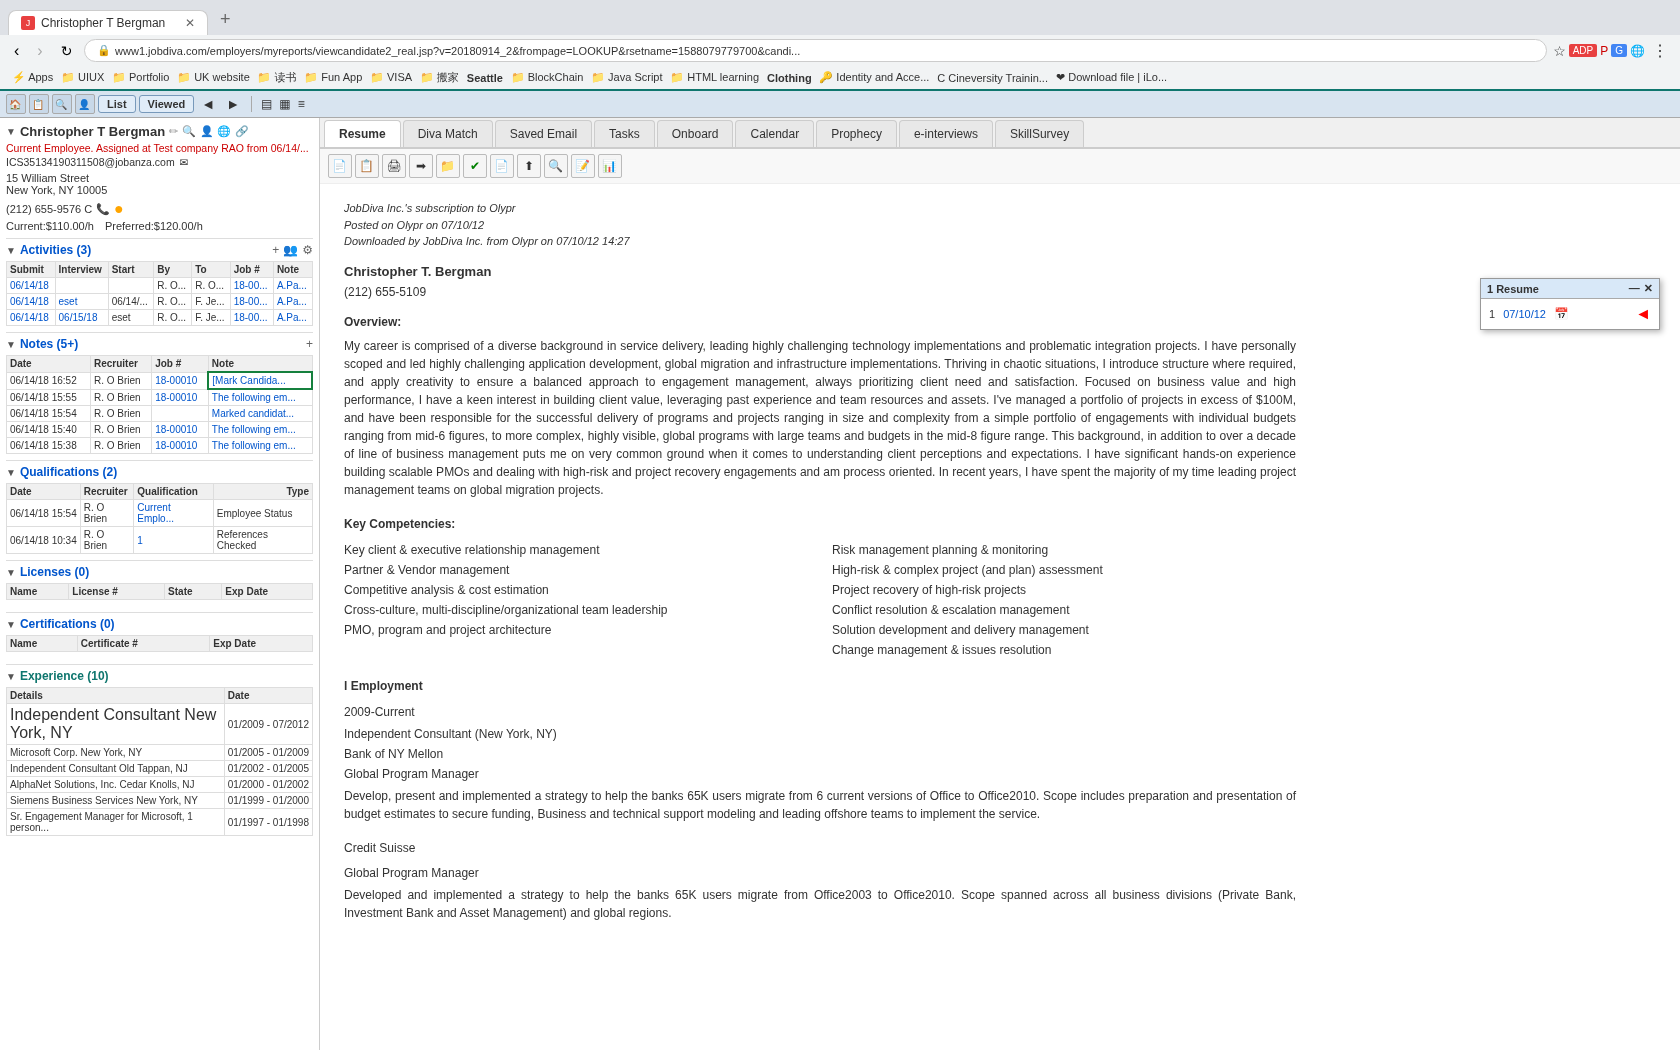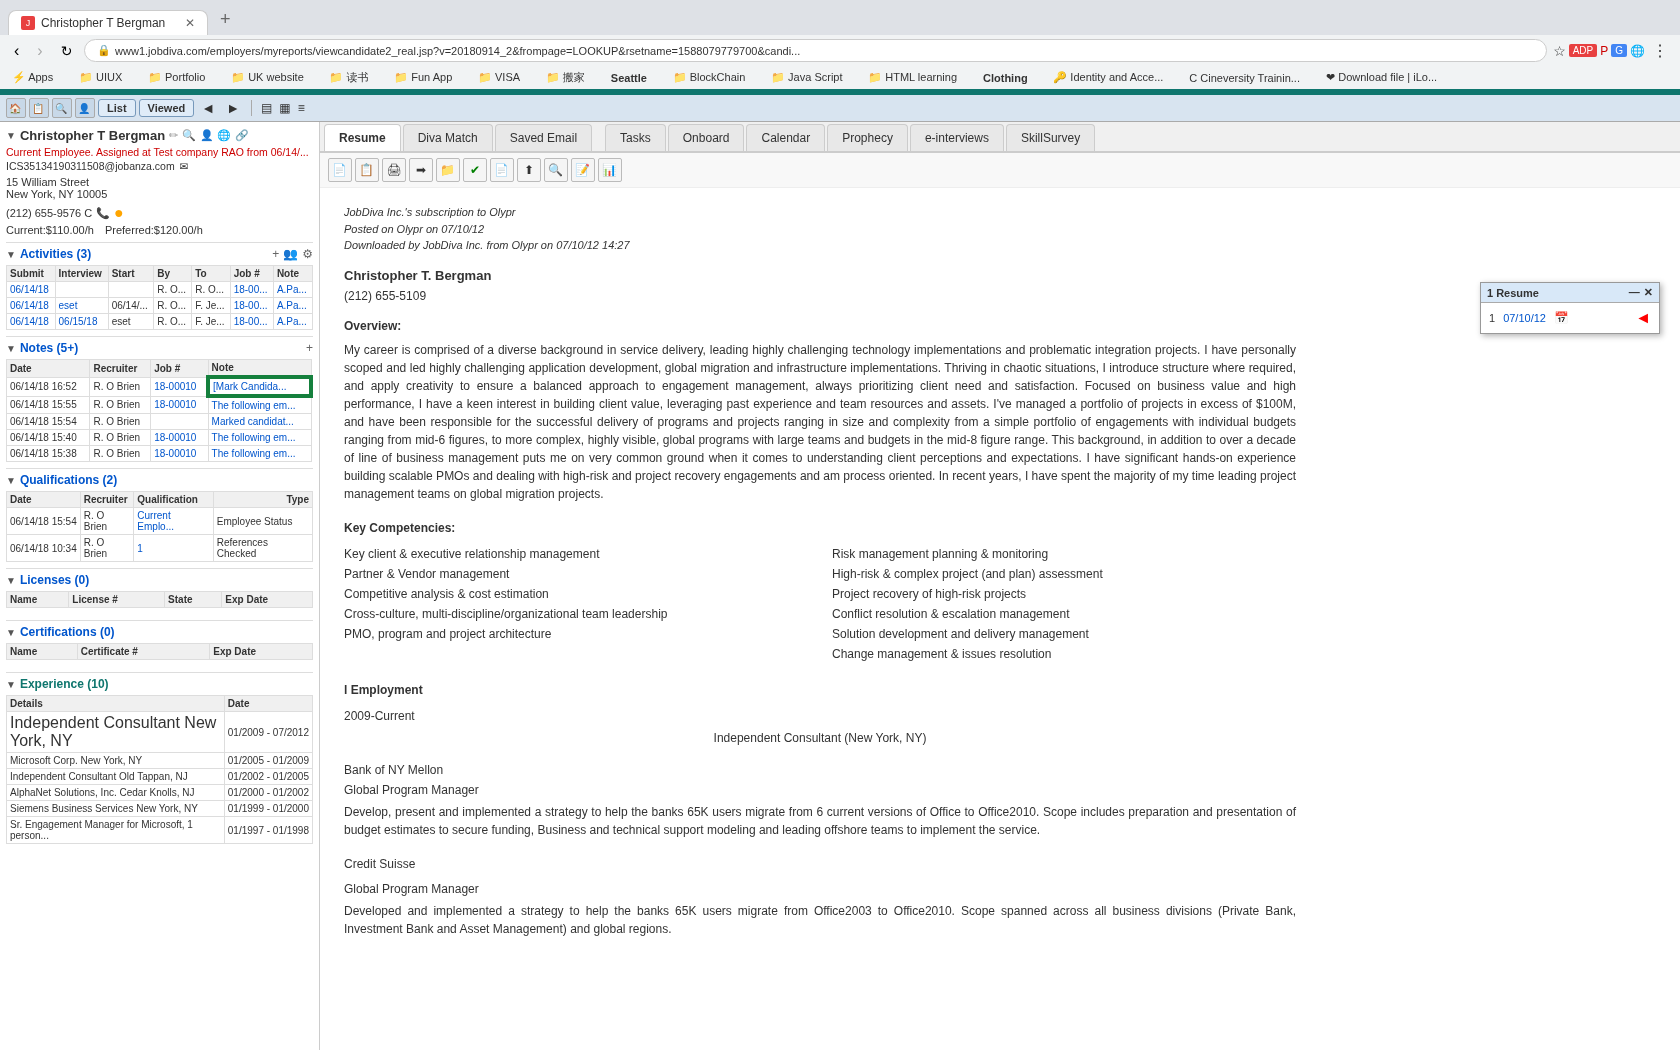--- a/index.html
+++ b/index.html
@@ -30,21 +30,21 @@
     <div style="display:flex; gap:3px; align-items:center;">
       <span style="font-size:14px; cursor:pointer;">☆</span>
       <span style="font-size:12px; cursor:pointer; background:#e84040; color:white; padding:1px 4px; border-radius:2px; font-size:10px;">ADP</span>
       <span style="font-size:12px; cursor:pointer; color:#cc0000;">P</span>
       <span style="font-size:12px; cursor:pointer; background:#4285f4; color:white; padding:1px 4px; border-radius:2px; font-size:10px;">G</span>
       <span style="font-size:12px; cursor:pointer;">🌐</span>
       <span style="font-size:16px; cursor:pointer; padding:2px 4px;">⋮</span>
     </div>
   </div>
 
-  <div style="background:#f1f3f4; padding:2px 8px; display:flex; gap:18px; align-items:center; font-size:11px; border-bottom:6px solid #0f766e; overflow:hidden;">
+  <div style="background:#f1f3f4; padding:2px 8px; display:flex; gap:0; align-items:center; font-size:11px; border-bottom:2px solid #0f766e; overflow:hidden;">
     <span style="cursor:pointer; padding:2px 4px; white-space:nowrap;">⚡ Apps</span>
     <span style="cursor:pointer; padding:2px 4px; white-space:nowrap;">📁 UIUX</span>
     <span style="cursor:pointer; padding:2px 4px; white-space:nowrap;">📁 Portfolio</span>
     <span style="cursor:pointer; padding:2px 4px; white-space:nowrap;">📁 UK website</span>
     <span style="cursor:pointer; padding:2px 4px; white-space:nowrap;">📁 读书</span>
     <span style="cursor:pointer; padding:2px 4px; white-space:nowrap;">📁 Fun App</span>
     <span style="cursor:pointer; padding:2px 4px; white-space:nowrap;">📁 VISA</span>
     <span style="cursor:pointer; padding:2px 4px; white-space:nowrap;">📁 搬家</span>
     <span style="cursor:pointer; padding:2px 4px; white-space:nowrap; font-weight:bold;">Seattle</span>
     <span style="cursor:pointer; padding:2px 4px; white-space:nowrap;">📁 BlockChain</span>
@@ -171,21 +171,21 @@
               <th style="background:#f0f0f0; padding:2px 3px; border:1px solid #ddd; text-align:left;">Recruiter</th>
               <th style="background:#f0f0f0; padding:2px 3px; border:1px solid #ddd; text-align:left;">Job #</th>
               <th style="background:#f0f0f0; padding:2px 3px; border:1px solid #ddd; text-align:left;">Note</th>
             </tr>
           </thead>
           <tbody id="notes-body">
           <tr>
       <td style="padding:2px 3px; border:1px solid #ddd; font-size:10px; white-space:nowrap;">06/14/18 16:52</td>
       <td style="padding:2px 3px; border:1px solid #ddd; font-size:10px;">R. O Brien</td>
       <td style="padding:2px 3px; border:1px solid #ddd; font-size:10px; color:#0055cc; cursor:pointer;">18-00010</td>
-      <td style="padding:2px 3px; border:4px solid #15803d; font-size:10px; color:#0055cc; cursor:pointer;">[Mark Candida...</td>
+      <td style="padding:2px 3px; border:2px solid #15803d; font-size:10px; color:#0055cc; cursor:pointer;">[Mark Candida...</td>
     </tr>
               <tr>
       <td style="padding:2px 3px; border:1px solid #ddd; font-size:10px; white-space:nowrap;">06/14/18 15:55</td>
       <td style="padding:2px 3px; border:1px solid #ddd; font-size:10px;">R. O Brien</td>
       <td style="padding:2px 3px; border:1px solid #ddd; font-size:10px; color:#0055cc; cursor:pointer;">18-00010</td>
       <td style="padding:2px 3px; border:1px solid #ddd; font-size:10px; color:#0055cc; cursor:pointer;">The following em...</td>
     </tr>
               <tr>
       <td style="padding:2px 3px; border:1px solid #ddd; font-size:10px; white-space:nowrap;">06/14/18 15:54</td>
       <td style="padding:2px 3px; border:1px solid #ddd; font-size:10px;">R. O Brien</td>
@@ -323,21 +323,21 @@
         </table>
       </div>
 
     </div>
 
     <div style="flex:1; overflow-y:auto; background:#fff; position:relative;">
 
       <div style="display:flex; border-bottom:2px solid #ccc; background:#f0f0f0; padding-top:2px; padding-left:4px;">
         <div style="padding:6px 14px; cursor:pointer; font-size:12px; border:1px solid #ccc; border-bottom:none; background:white; margin-right:2px; border-radius:4px 4px 0 0; font-weight:bold;">Resume</div>
         <div style="padding:6px 14px; cursor:pointer; font-size:12px; border:1px solid #ccc; border-bottom:none; background:#e8e8e8; margin-right:2px; border-radius:4px 4px 0 0;">Diva Match</div>
-        <div style="padding:6px 14px; cursor:pointer; font-size:12px; border:1px solid #ccc; border-bottom:none; background:#e8e8e8; margin-right:13px; border-radius:4px 4px 0 0;">Saved Email</div>
+        <div style="padding:6px 14px; cursor:pointer; font-size:12px; border:1px solid #ccc; border-bottom:none; background:#e8e8e8; margin-right:2px; border-radius:4px 4px 0 0;">Saved Email</div>
         <div style="padding:6px 14px; cursor:pointer; font-size:12px; border:1px solid #ccc; border-bottom:none; background:#e8e8e8; margin-right:2px; border-radius:4px 4px 0 0;">Tasks</div>
         <div style="padding:6px 14px; cursor:pointer; font-size:12px; border:1px solid #ccc; border-bottom:none; background:#e8e8e8; margin-right:2px; border-radius:4px 4px 0 0;">Onboard</div>
         <div style="padding:6px 14px; cursor:pointer; font-size:12px; border:1px solid #ccc; border-bottom:none; background:#e8e8e8; margin-right:2px; border-radius:4px 4px 0 0;">Calendar</div>
         <div style="padding:6px 14px; cursor:pointer; font-size:12px; border:1px solid #ccc; border-bottom:none; background:#e8e8e8; margin-right:2px; border-radius:4px 4px 0 0;">Prophecy</div>
         <div style="padding:6px 14px; cursor:pointer; font-size:12px; border:1px solid #ccc; border-bottom:none; background:#e8e8e8; margin-right:2px; border-radius:4px 4px 0 0;">e-interviews</div>
         <div style="padding:6px 14px; cursor:pointer; font-size:12px; border:1px solid #ccc; border-bottom:none; background:#e8e8e8; margin-right:2px; border-radius:4px 4px 0 0;">SkillSurvey</div>
       </div>
 
       <div style="display:flex; gap:3px; padding:5px 8px; border-bottom:1px solid #eee; background:#f8f8f8; flex-wrap:wrap; align-items:center;">
         <span style="width:24px; height:24px; border:1px solid #bbb; border-radius:2px; background:#f5f5f5; cursor:pointer; display:inline-flex; align-items:center; justify-content:center; font-size:12px;">📄</span>
@@ -381,21 +381,21 @@
               <div style="margin-bottom: 2px;">High-risk &amp; complex project (and plan) assessment</div>
               <div style="margin-bottom: 2px;">Project recovery of high-risk projects</div>
               <div style="margin-bottom: 2px;">Conflict resolution &amp; escalation management</div>
               <div style="margin-bottom: 2px;">Solution development and delivery management</div>
               <div style="margin-bottom: 2px;">Change management &amp; issues resolution</div>
             </div>
           </div>
 
         <div style="font-weight:bold; margin-bottom:8px; margin-top:8px;">l Employment</div>
         <div style="margin-bottom:4px;">2009-Current</div>
-        <div style="margin-bottom:14px;text-align:center;">Independent Consultant (New York, NY)</div>
+        <div style="margin-bottom:2px;">Independent Consultant (New York, NY)</div>
         <div style="margin-bottom:2px;">Bank of NY Mellon</div>
         <div style="margin-bottom:4px;">Global Program Manager</div>
         <div style="margin-bottom:16px; text-align:justify;">Develop, present and implemented a strategy to help the banks 65K users migrate from 6 current versions of Office to Office2010. Scope includes preparation and presentation of budget estimates to secure funding, Business and technical support modeling and leading offshore teams to implement the service.</div>
 
         <div style="margin-bottom:7px;">Credit Suisse</div>
         <div style="margin-bottom:4px;">Global Program Manager</div>
         <div style="text-align:justify;">Developed and implemented a strategy to help the banks 65K users migrate from Office2003 to Office2010. Scope spanned across all business divisions (Private Bank, Investment Bank and Asset Management) and global regions.</div>
       </div>
 
       <div style="position:absolute; right:20px; top:160px; background:white; border:1px solid #999; box-shadow:2px 2px 6px rgba(0,0,0,0.3); font-size:11px; z-index:100; min-width:180px;">

